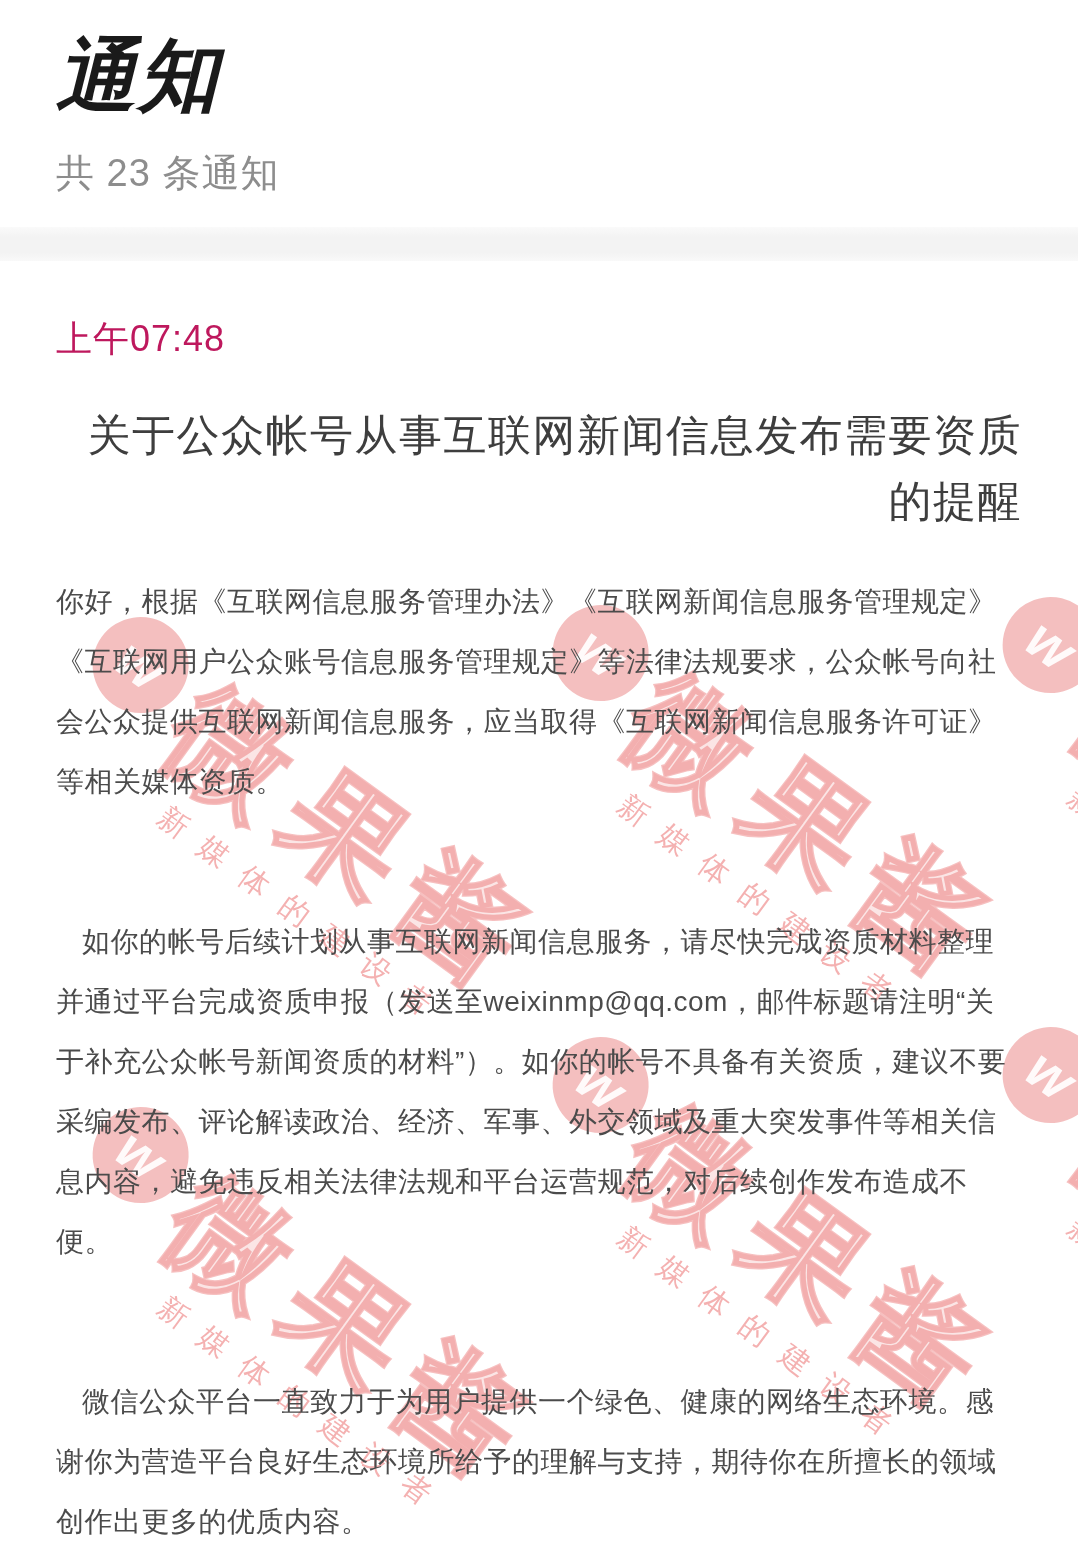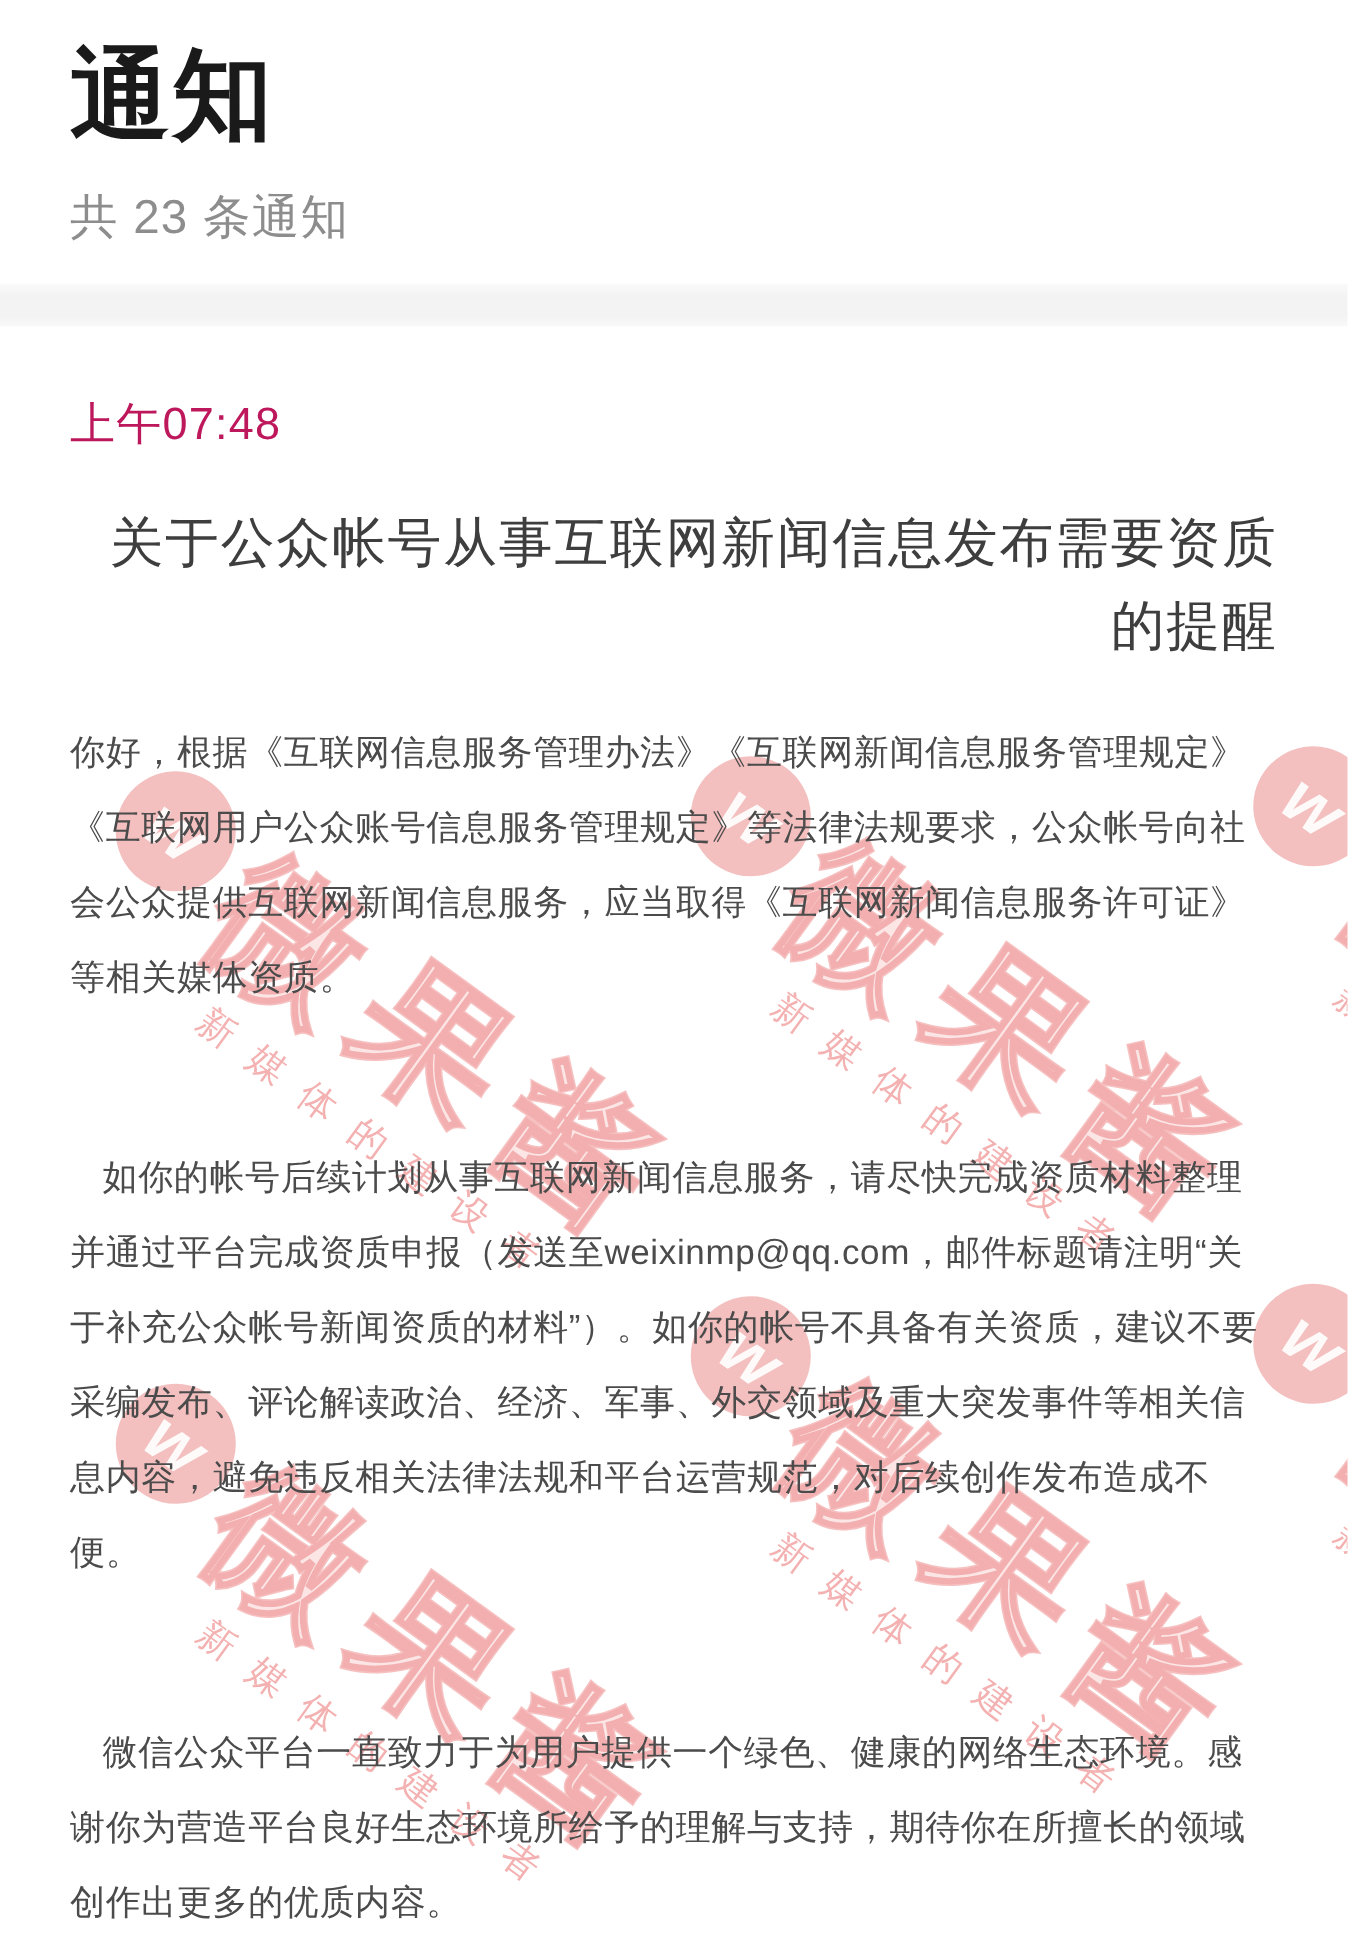--- a/index.html
+++ b/index.html
@@ -27,20 +27,21 @@
     z-index: 2;
     padding: 34px 56px 0 56px;
   }
   .page-title {
     margin: 0;
     font-size: 80px;
     line-height: 1.05;
     font-weight: 700;
     color: #1a1a1a;
     letter-spacing: 2px;
+    font-style: italic;
   }
   .page-count {
     margin-top: 30px;
     font-size: 38px;
     color: #8d8d8d;
     letter-spacing: 1px;
   }
   
   .divider-band {
     margin-top: 28px;

